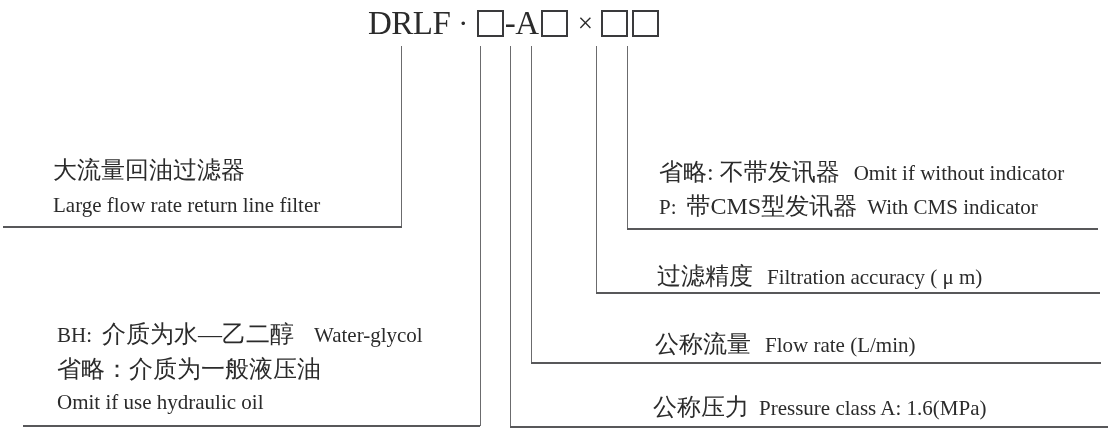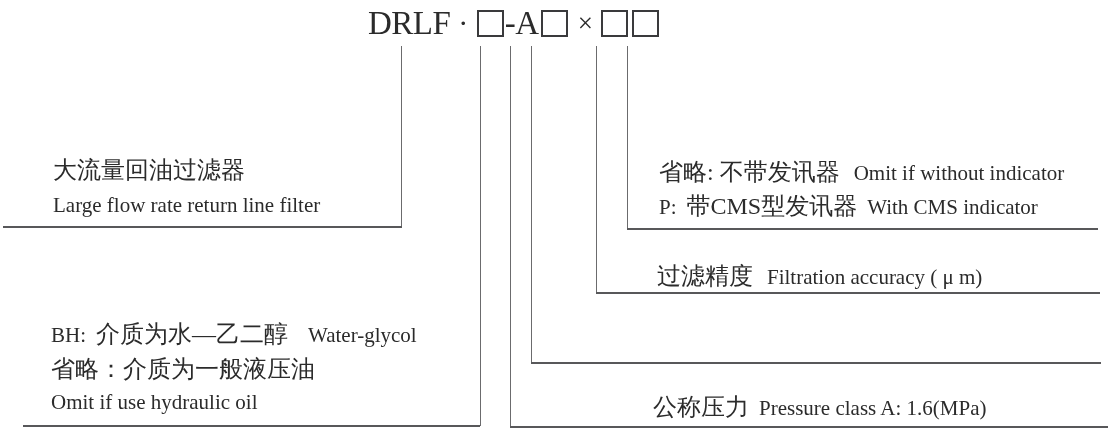--- a/index.html
+++ b/index.html
@@ -60,21 +60,21 @@
   .label { position: absolute; white-space: nowrap; line-height: 1; }
   .zh { font-size: 24px; margin-top: 46px; }
   .en { font-size: 21px; }
   .gap-s { margin-left: 6px; }
   .gap-m { margin-left: 10px; }
   .gap-l { margin-left: 16px; }
   .lbl-row { margin: 0 0 11px 0; }
 
   .label-product   { left: 53px;  top: 158px; }
   .label-product .lbl-row { margin-bottom: 13px; }
-  .label-medium    { left: 51px;  top: 322px; }
+  .label-medium    { left: 57px;  top: 322px; }
   .label-indicator { left: 659px; top: 160px; }
   .label-indicator .lbl-row { margin-bottom: 10px; }
   .label-accuracy  { left: 657px; top: 264px; }
   .label-flow      { left: 655px; top: 332px; }
   .label-pressure  { left: 653px; top: 395px; }
 </style>
 </head>
 <body>
 
 <div class="canvas">
@@ -123,20 +123,24 @@
       <span class="zh gap-s">带CMS型发讯器</span>
       <span class="en gap-s">With CMS indicator</span>
     </div>
   </div>
 
   <div class="label label-accuracy">
     <span class="zh">过滤精度</span>
     <span class="en gap-m">Filtration accuracy ( μ m)</span>
   </div>
 
+  <div class="label label-flow">
+    <span class="zh">公称流量</span>
+    <span class="en gap-m">Flow rate (L/min)</span>
+  </div>
 
   <div class="label label-pressure">
     <span class="zh">公称压力</span>
     <span class="en gap-s">Pressure class A: 1.6(MPa)</span>
   </div>
 
   <div class="label label-medium">
     <div class="lbl-row">
       <span class="en">BH:</span>
       <span class="zh gap-s">介质为水—乙二醇</span>

